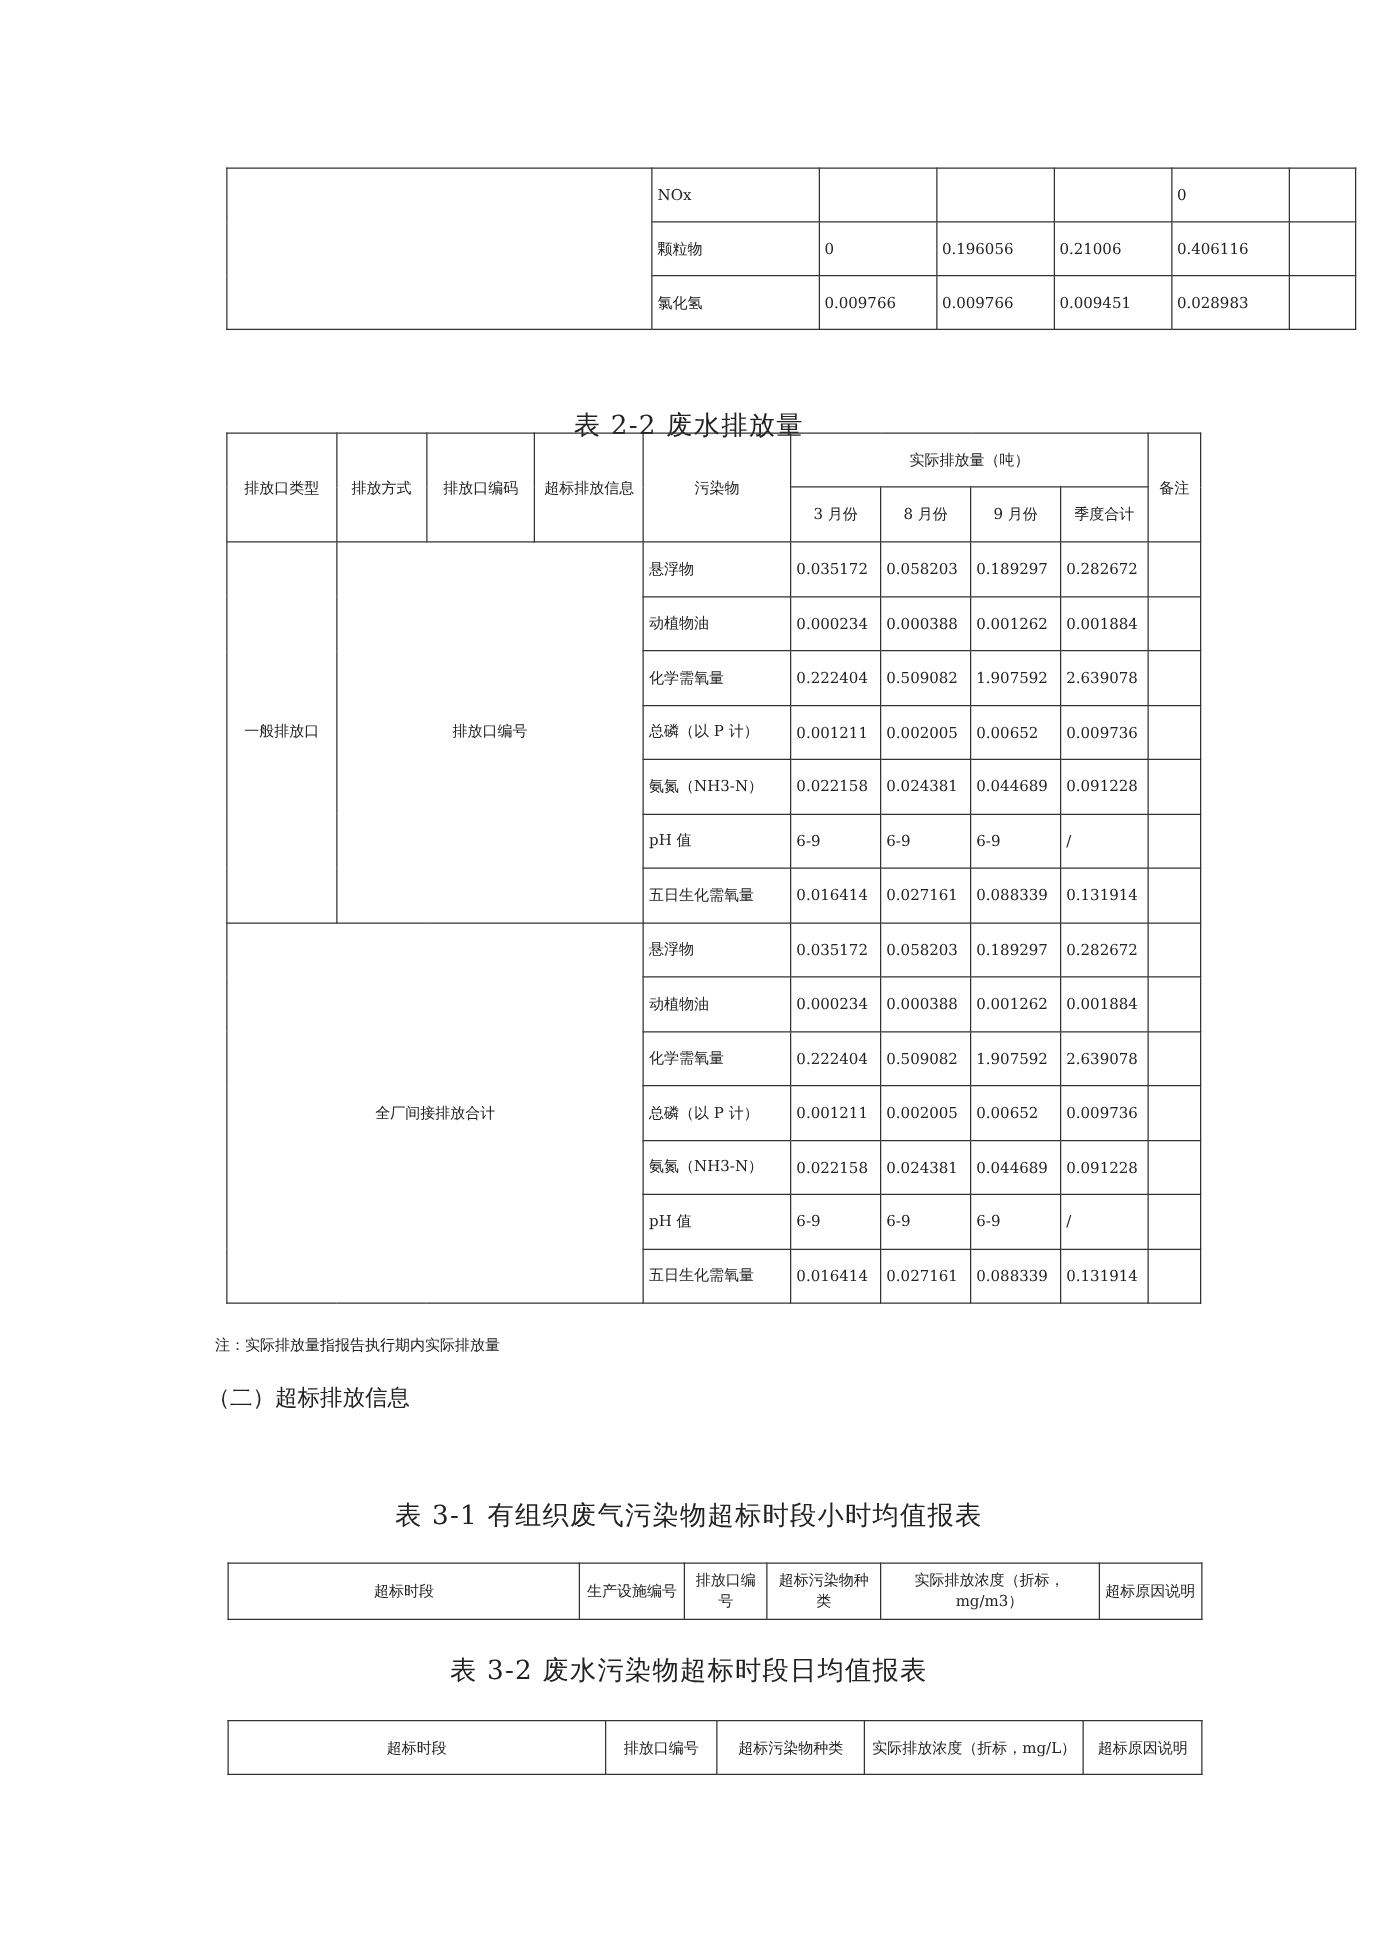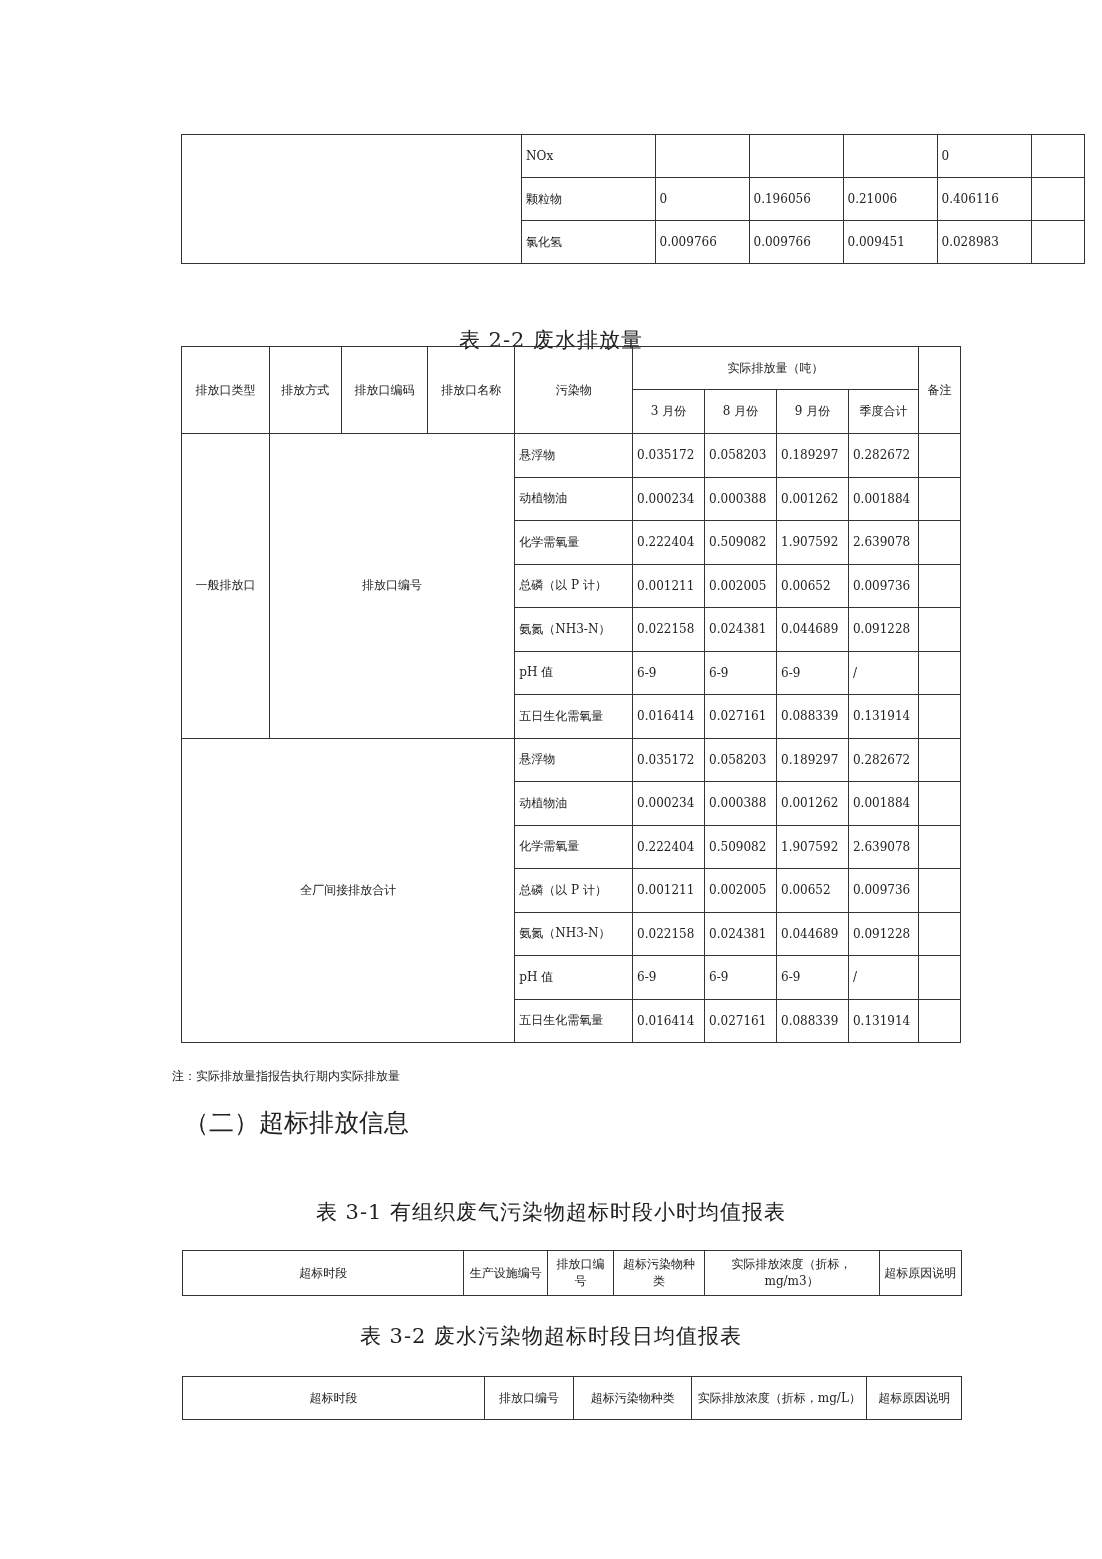--- a/index.html
+++ b/index.html
@@ -2,21 +2,21 @@
 <html><head>
 <meta charset="utf-8">
 <style>
   html, body { margin: 0; padding: 0; background: #ffffff; }
   body { width: 1102px; height: 1559px; position: relative; font-family: "DejaVu Serif", "Liberation Serif", serif; color: #222; }
   table { border-collapse: collapse; position: absolute; }
   td { border: 1.5px solid #333; font-size: 12px; padding: 0 4px; vertical-align: middle; }
   .c { text-align: center; }
   .title { position: absolute; left: 0; width: 1102px; text-align: center; font-size: 21px; letter-spacing: 1px; }
   .note { position: absolute; left: 172px; top: 1068px; font-size: 12px; font-family: Liberation Sans, sans-serif; }
-  .section { position: absolute; left: 184px; top: 1106px; font-size: 25px; font-family: "DejaVu Sans", sans-serif; }
+  .section { position: absolute; left: 166px; top: 1106px; font-size: 18px; font-family: "DejaVu Sans", sans-serif; }
 </style>
 </head>
 <body>
 
 <table style="left:181px; top:134px; width:904px;">
   <colgroup>
       <col style="width:293px">
       <col style="width:115px">
       <col style="width:81px">
       <col style="width:81px">
@@ -66,21 +66,21 @@
       <col style="width:72px">
       <col style="width:72px">
       <col style="width:70px">
       <col style="width:42px">
   </colgroup>
   <tbody>
       <tr style="height:43px">
     <td rowspan="2" class="c">排放口类型</td>
     <td rowspan="2" class="c">排放方式</td>
     <td rowspan="2" class="c">排放口编码</td>
-    <td rowspan="2" class="c">排放口名称</td>
+    <td rowspan="2" class="c">超标排放信息</td>
     <td rowspan="2" class="c">污染物</td>
     <td colspan="4" class="c">实际排放量（吨）</td>
     <td rowspan="2" class="c">备注</td>
   </tr>
   <tr style="height:44px">
     <td class="c">3 月份</td>
     <td class="c">8 月份</td>
     <td class="c">9 月份</td>
     <td class="c">季度合计</td>
   </tr>

